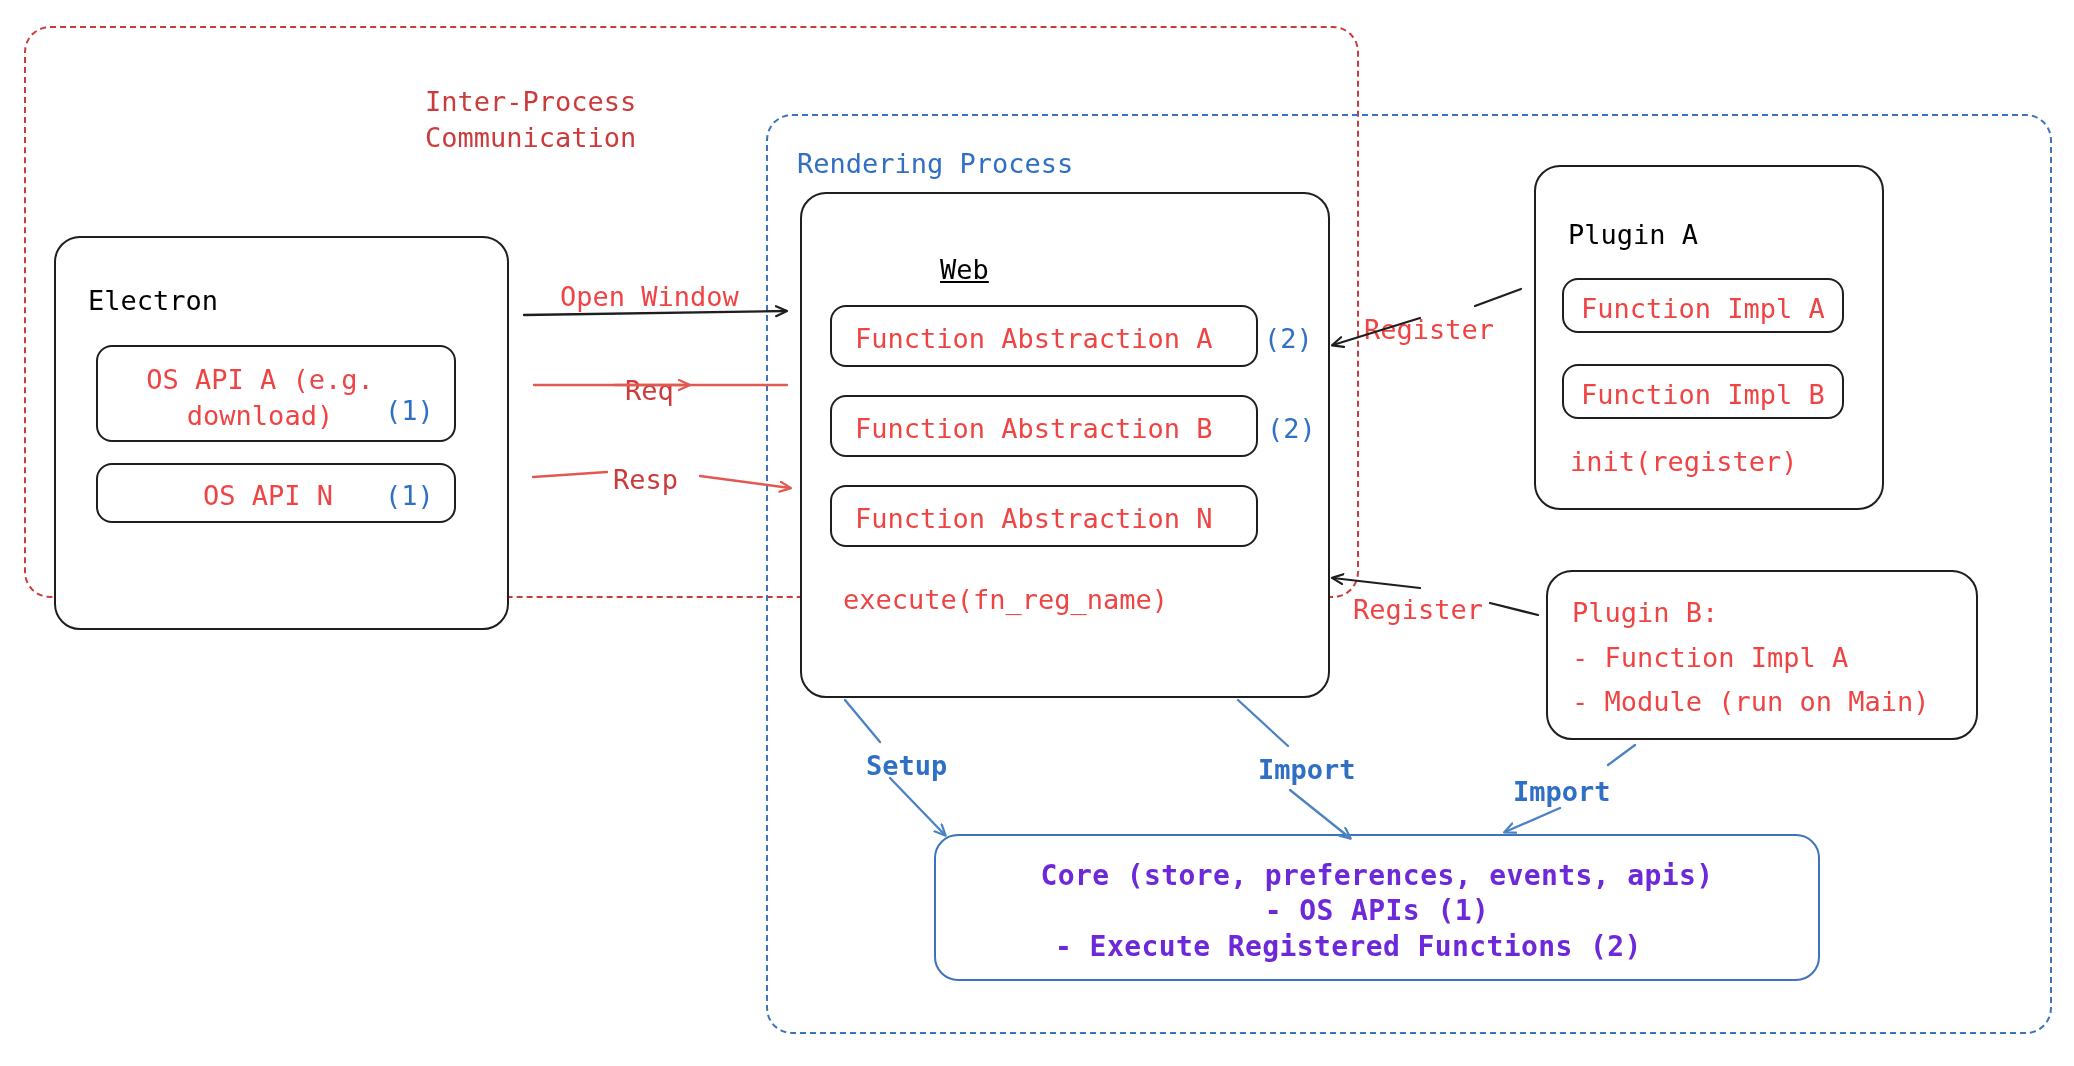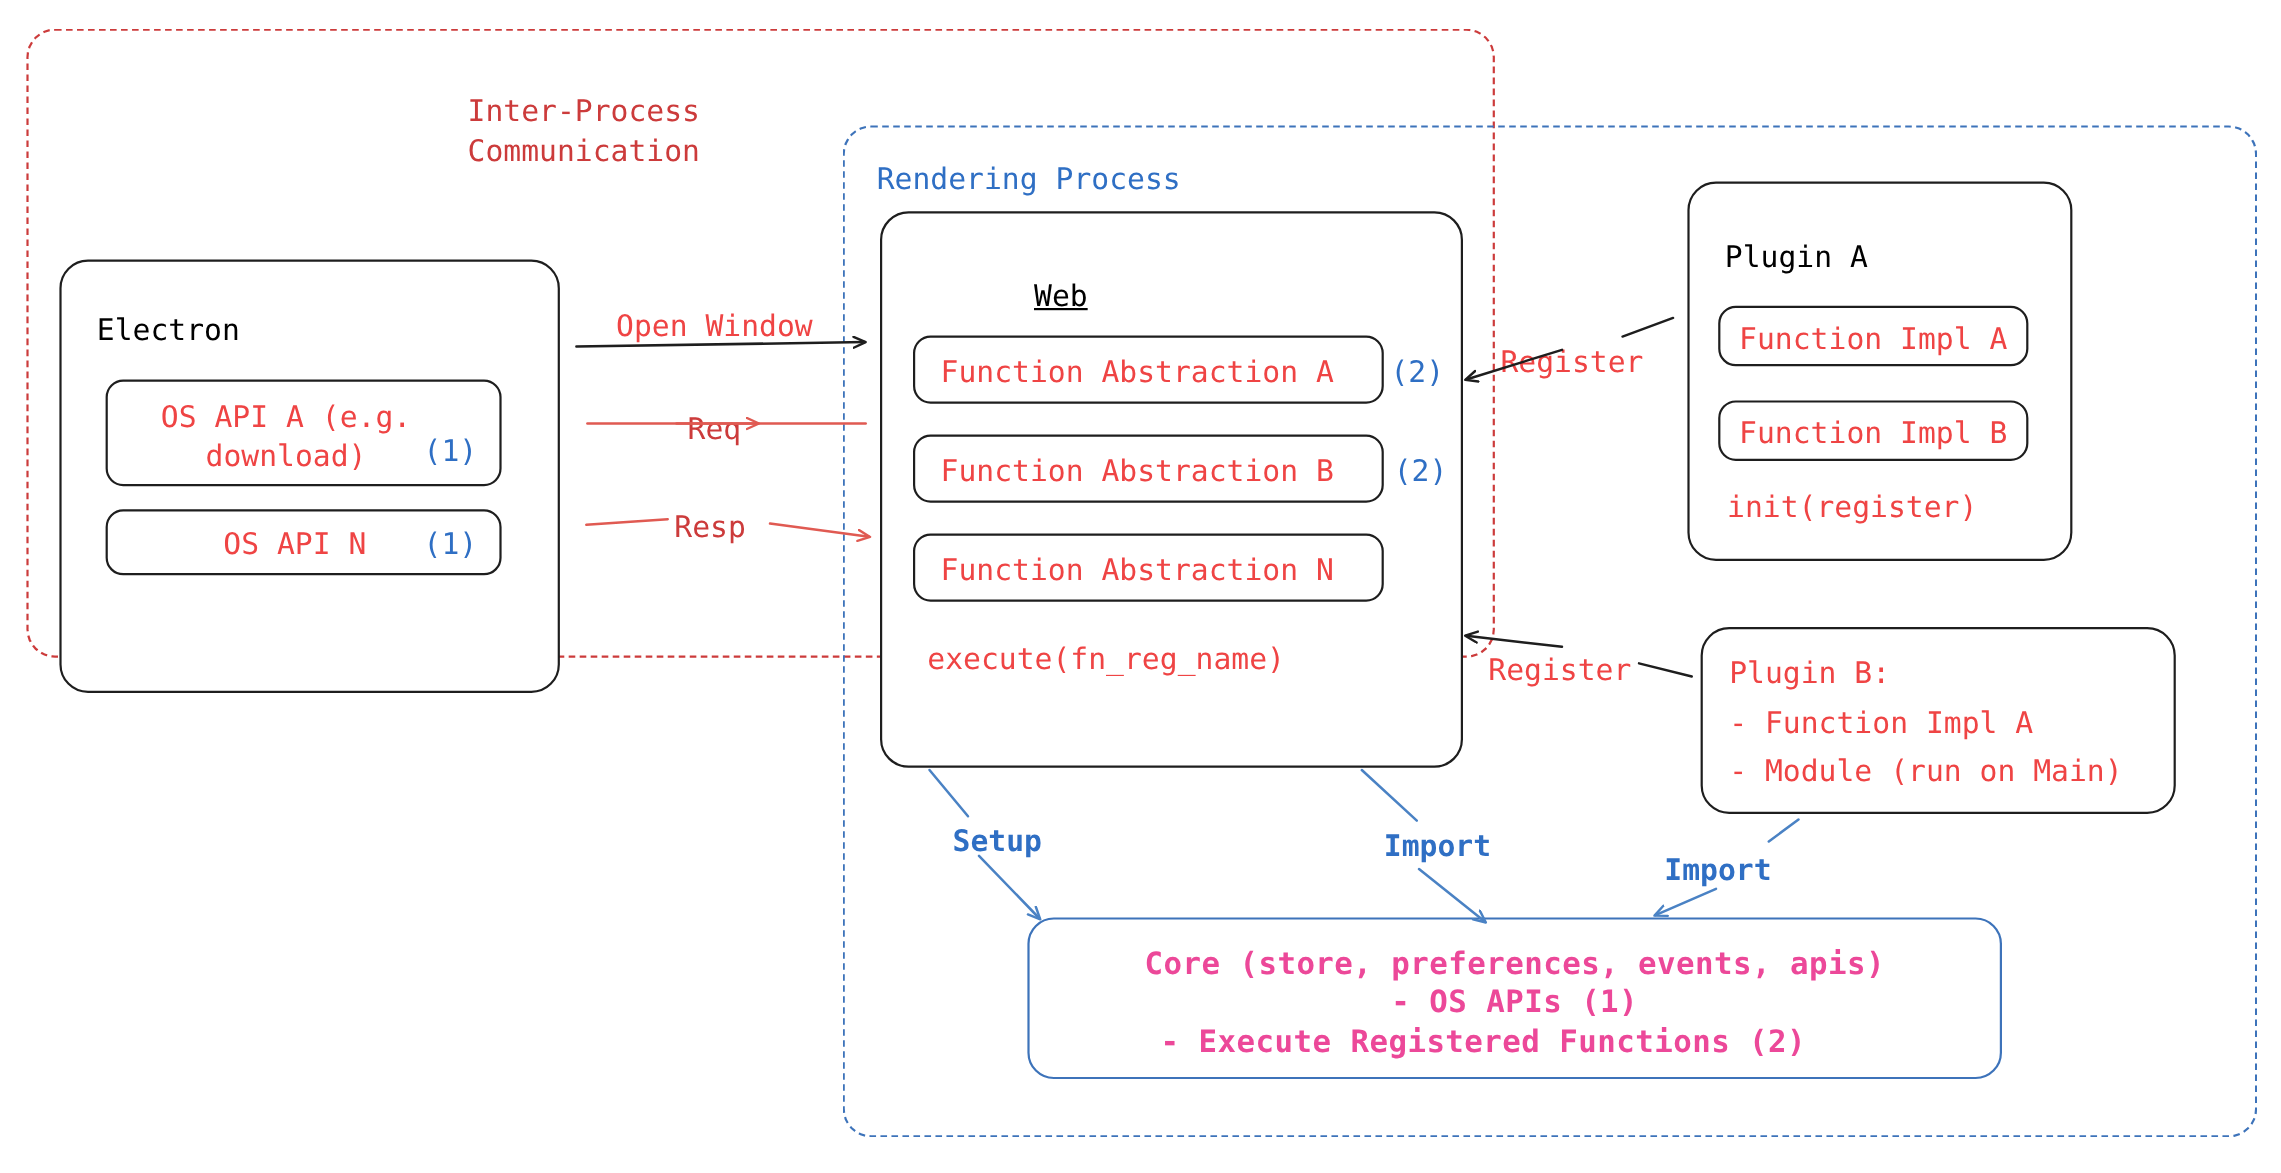--- a/index.html
+++ b/index.html
@@ -26,21 +26,21 @@
 
   .lbl{position:absolute;white-space:pre;line-height:1.32;
        font-family:"DejaVu Sans Mono","Liberation Mono",monospace;}
 
   .t-title{font-size:27px;color:#000000;}
   .t-box{font-size:27px;color:#ef4444;}
   .t-red{font-size:27px;color:#cc3b3b;}
   .t-blue{font-size:27px;color:#2f6fc4;}
   .t-blue-b{font-size:27px;color:#2f6fc4;font-weight:bold;}
   .t-mark{font-size:27px;color:#2f6fc4;}
-  .t-core{font-size:28px;color:#ec4899;font-weight:bold;letter-spacing:.4px;}
+  .t-core{font-size:28px;color:#6d28d9;font-weight:bold;letter-spacing:.4px;}
 
   .center{text-align:center;}
 </style>
 </head>
 <body>
 
 <div id="stage">
 
   <div class="dashbox red" style="left:24px;top:26px;width:1335px;height:572px;"></div>
   <div class="lbl t-red" style="left:425px;top:84px;">Inter-Process<br>Communication</div>

